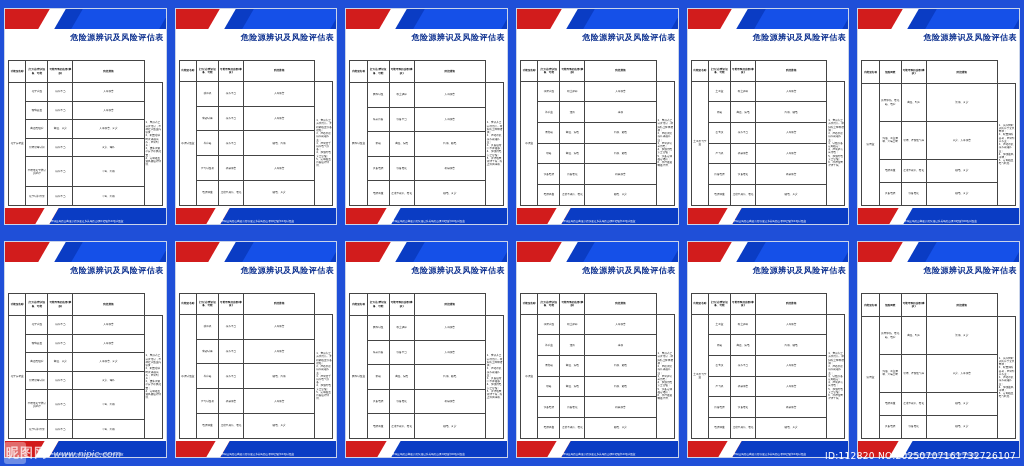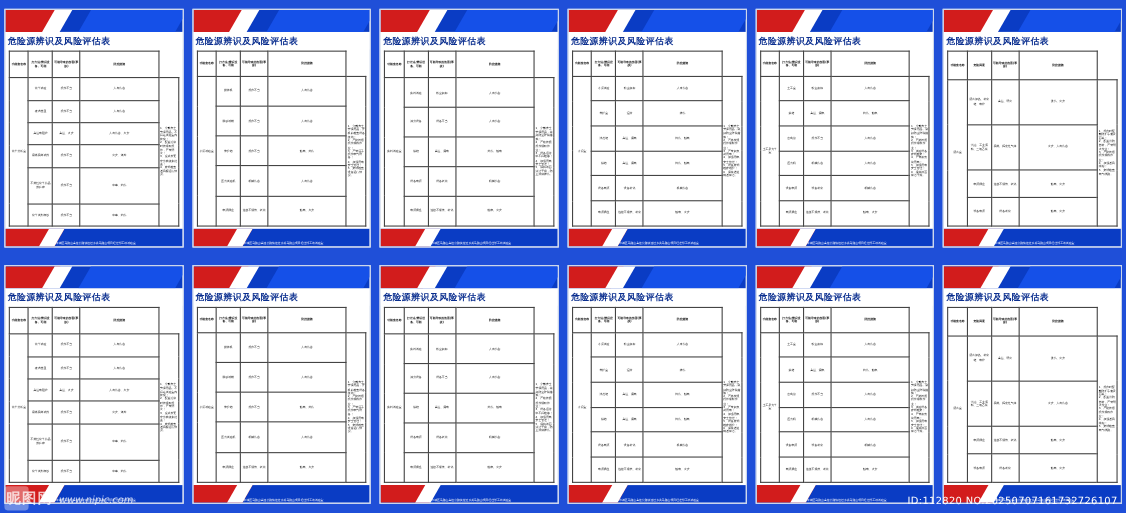--- a/index.html
+++ b/index.html
@@ -52,26 +52,26 @@
     transform:skewX(-30deg);
   }
   .band-white{
     position:absolute;left:24%;top:0;bottom:0;width:10%;
     background:#ffffff;
     transform:skewX(-30deg);
     z-index:2;
   }
   .title{
     flex:0 0 auto;
-    text-align:left;
+    text-align:right;
     font-size:8px;
     font-weight:bold;
     color:#0b2f8f;
     letter-spacing:.5px;
-    padding:3px 2px 2px;
+    padding:3px 2px 16px;
     background:#fff;
     white-space:nowrap;
   }
   .table-wrap{
     flex:1 1 auto;
     padding:1px 3px 2px;
     overflow:hidden;
   }
   table{
     width:100%;

